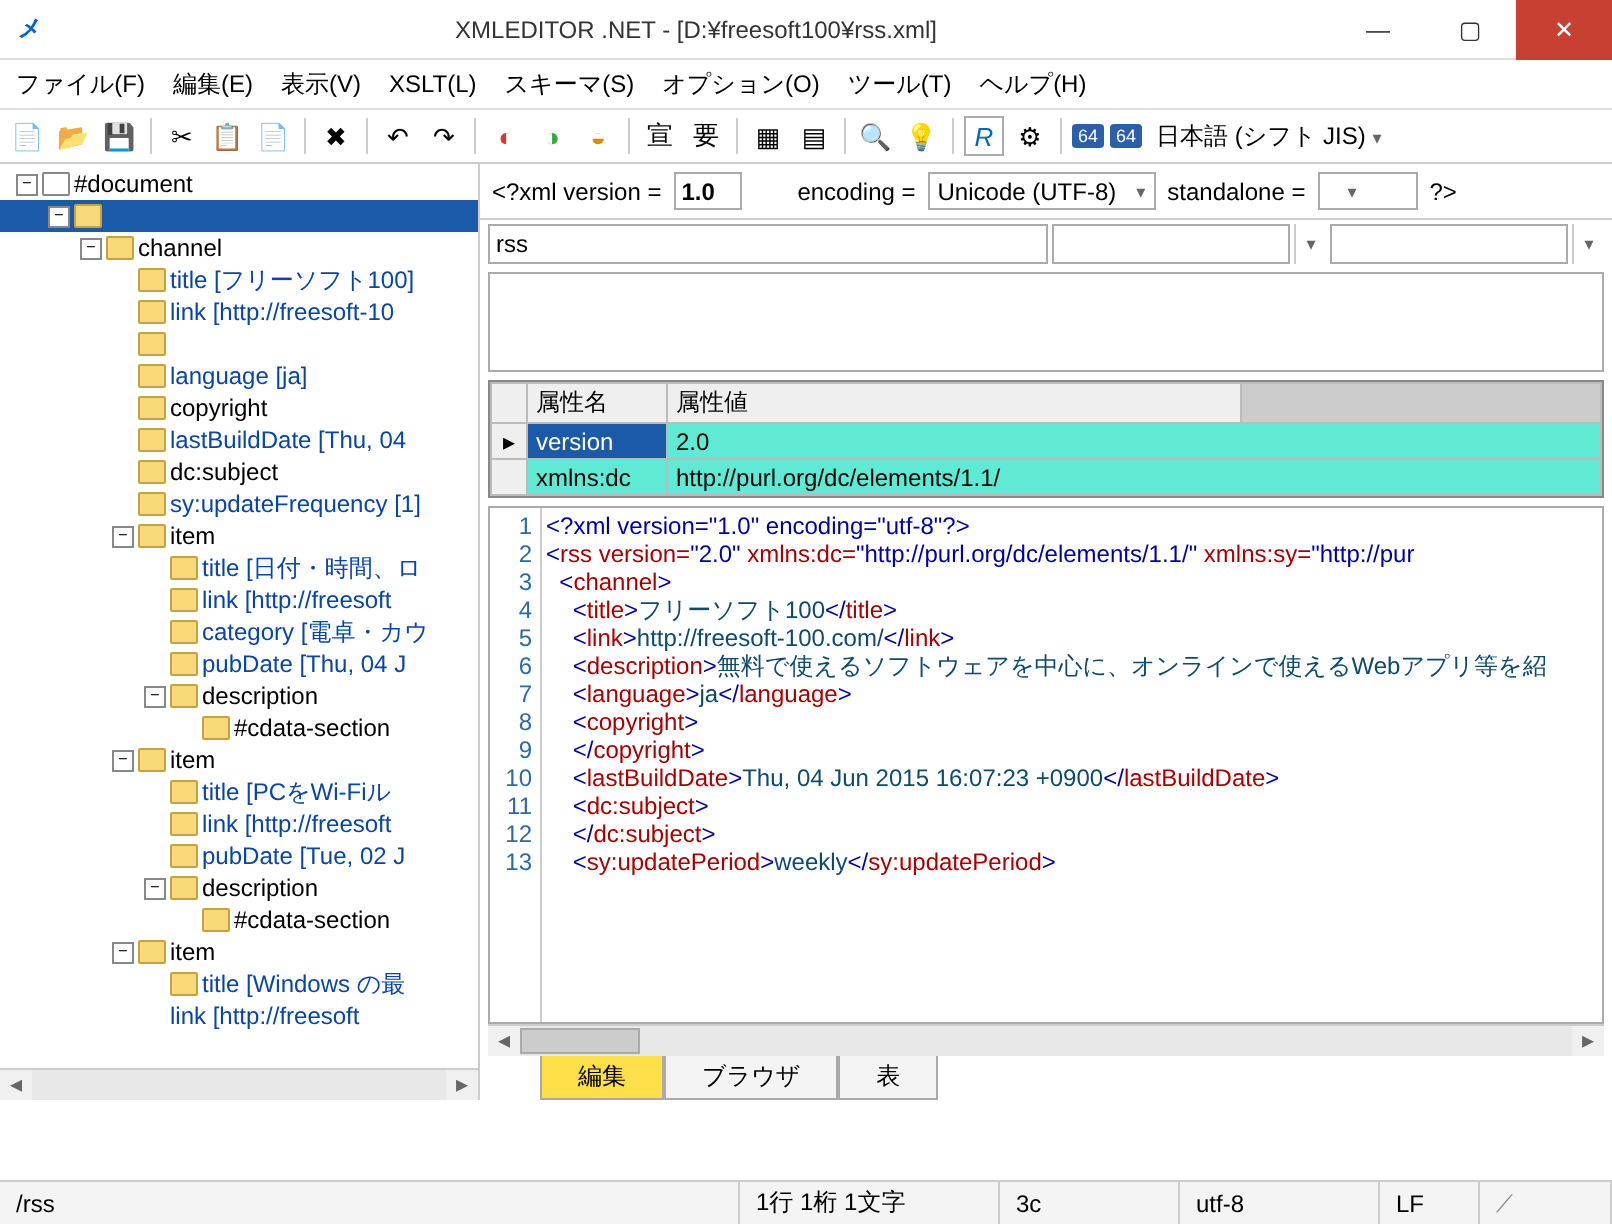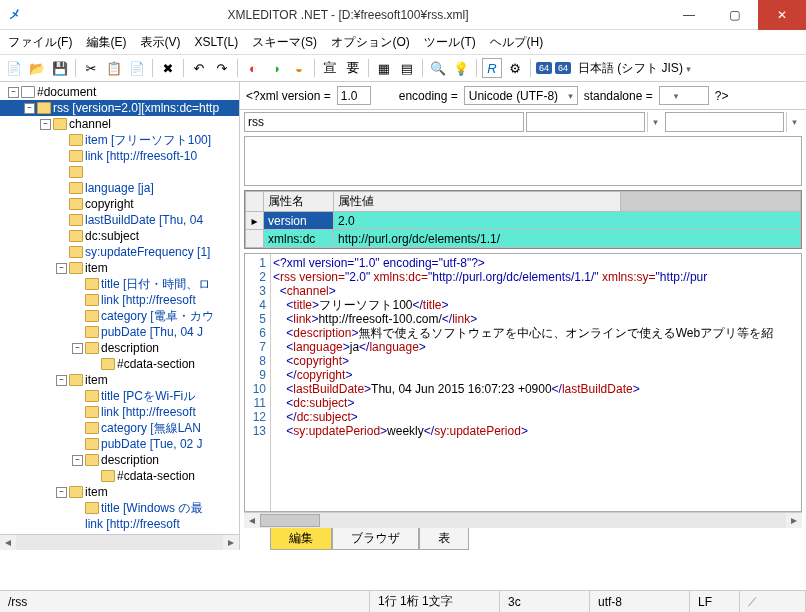--- a/index.html
+++ b/index.html
@@ -25,42 +25,42 @@
 .tico.doc { background: #fff; border-color: #888; }
 .tlbl { color: #000; }
 .tlbl.link { color: #0645ad; }
 .trow.sel { background: #1a5aa8; }
 .trow.sel .tlbl { color: #fff; }
 .tree-sb { height: 16px; background: #f0f0f0; border-top: 1px solid #ccc; display: flex; }
 .tree-sb .arrow { width: 16px; text-align: center; color: #666; }
 .tree-sb .track { flex: 1; background: #e8e8e8; }
 .right { flex: 1; display: flex; flex-direction: column; min-width: 0; }
 .declrow { height: 28px; display: flex; align-items: center; padding: 0 6px; gap: 6px; border-bottom: 1px solid #ccc; }
-.declrow input { border: 1px solid #aaa; padding: 1px 3px; height: 19px; }
+.declrow input { border: 1px solid #aaa; padding: 1px 3px; height: 19px; font-weight: bold; }
 .declrow .combo { border: 1px solid #aaa; height: 19px; display: inline-flex; align-items: center; padding: 0 4px; gap: 10px; background: #fff; }
 .declrow .combo .dd { color: #666; font-size: 9px; }
 .pathrow { height: 24px; display: flex; padding: 2px 4px; gap: 2px; }
 .pathrow input { flex: 0 0 280px; border: 1px solid #aaa; padding: 1px 3px; }
 .pathrow .combo2 { flex: 1; border: 1px solid #aaa; display: flex; align-items: center; padding: 0 4px; background: #fff; }
 .pathrow .dd2 { width: 16px; text-align: center; color: #666; font-size: 9px; border-left: 1px solid #ccc; align-self: stretch; display: flex; align-items: center; justify-content: center; }
 .textarea { height: 50px; border: 1px solid #aaa; margin: 2px 4px; background: #fff; }
 .grid { margin: 2px 4px; border: 1px solid #888; background: #5eead4; }
 .grid table { width: 100%; border-collapse: collapse; }
 .grid th { background: #efefef; border: 1px solid #bbb; padding: 1px 4px; text-align: left; font-weight: normal; height: 18px; }
 .grid td { border: 1px solid #bbb; padding: 1px 4px; height: 18px; }
 .grid .rowhead { width: 18px; background: #efefef; text-align: center; }
 .grid .sel { background: #1a5aa8; color: #fff; }
 .editor { flex: 1; display: flex; margin: 2px 4px 0 4px; border: 1px solid #aaa; min-height: 0; overflow: hidden; }
 .gutter { width: 26px; background: #fff; border-right: 1px solid #ccc; text-align: right; padding: 2px 4px 0 0; color: #2b6aa8; font-family: Consolas, monospace; font-size: 12px; line-height: 14px; }
 .code { flex: 1; font-family: Consolas, "MS Gothic", monospace; font-size: 12px; line-height: 14px; padding: 2px 0 0 2px; white-space: pre; overflow: hidden; }
 .c-dec { color: #0000aa; }
 .c-tag { color: #aa0000; }
 .c-attr { color: #aa0000; }
 .c-val { color: #0000aa; }
-.c-txt { color: #000000; margin-top: 46px; }
+.c-txt { color: #0c4a6e; margin-top: 46px; }
 .c-br { color: #0000aa; }
 .editor-sb { height: 16px; background: #f0f0f0; border-top: 1px solid #ccc; margin: 0 4px; display: flex; }
 .editor-sb .arrow { width: 16px; text-align: center; color: #666; }
 .editor-sb .track { flex: 1; background: #e8e8e8; position: relative; }
 .editor-sb .thumb { position: absolute; left: 0; top: 1px; height: 13px; width: 60px; background: #ccc; border: 1px solid #aaa; }
 .tabs { height: 22px; display: flex; padding-left: 30px; gap: 0; }
 .tab { border: 1px solid #aaa; border-top: none; padding: 2px 18px; background: #f4f4f4; }
 .tab.active { background: #fde047; }
 .footer-gap { flex: 0 0 auto; height: 40px; background: #fff; }
 .statusbar { height: 22px; border-top: 1px solid #ccc; display: flex; align-items: center; background: #f4f4f4; }
@@ -129,33 +129,32 @@
         <div class="trow">
           <span class="tind" style="width: 6px;"></span>
           <span class="texp">−</span>
           <span class="tico doc"></span>
           <span class="tlbl">#document</span>
         </div>
         <div class="trow sel">
           <span class="tind" style="width: 22px;"></span>
           <span class="texp">−</span>
           <span class="tico"></span>
-          <span class="tlbl">rss  [version=2.0][xmlns:dc=http</span>
         </div>
         <div class="trow">
           <span class="tind" style="width: 38px;"></span>
           <span class="texp">−</span>
           <span class="tico"></span>
           <span class="tlbl">channel</span>
         </div>
         <div class="trow">
           <span class="tind" style="width: 54px;"></span>
           <span style="width: 13px; display: inline-block;"></span>
           <span class="tico"></span>
-          <span class="tlbl link">item  [フリーソフト100]</span>
+          <span class="tlbl link">title  [フリーソフト100]</span>
         </div>
         <div class="trow">
           <span class="tind" style="width: 54px;"></span>
           <span style="width: 13px; display: inline-block;"></span>
           <span class="tico"></span>
           <span class="tlbl link">link  [http://freesoft-10</span>
         </div>
         <div class="trow">
           <span class="tind" style="width: 54px;"></span>
           <span style="width: 13px; display: inline-block;"></span>
@@ -243,26 +242,20 @@
           <span class="tind" style="width: 70px;"></span>
           <span style="width: 13px; display: inline-block;"></span>
           <span class="tico"></span>
           <span class="tlbl link">title  [PCをWi-Fiル</span>
         </div>
         <div class="trow">
           <span class="tind" style="width: 70px;"></span>
           <span style="width: 13px; display: inline-block;"></span>
           <span class="tico"></span>
           <span class="tlbl link">link  [http://freesoft</span>
-        </div>
-        <div class="trow">
-          <span class="tind" style="width: 70px;"></span>
-          <span style="width: 13px; display: inline-block;"></span>
-          <span class="tico"></span>
-          <span class="tlbl link">category  [無線LAN</span>
         </div>
         <div class="trow">
           <span class="tind" style="width: 70px;"></span>
           <span style="width: 13px; display: inline-block;"></span>
           <span class="tico"></span>
           <span class="tlbl link">pubDate  [Tue, 02 J</span>
         </div>
         <div class="trow">
           <span class="tind" style="width: 70px;"></span>
           <span class="texp">−</span>

